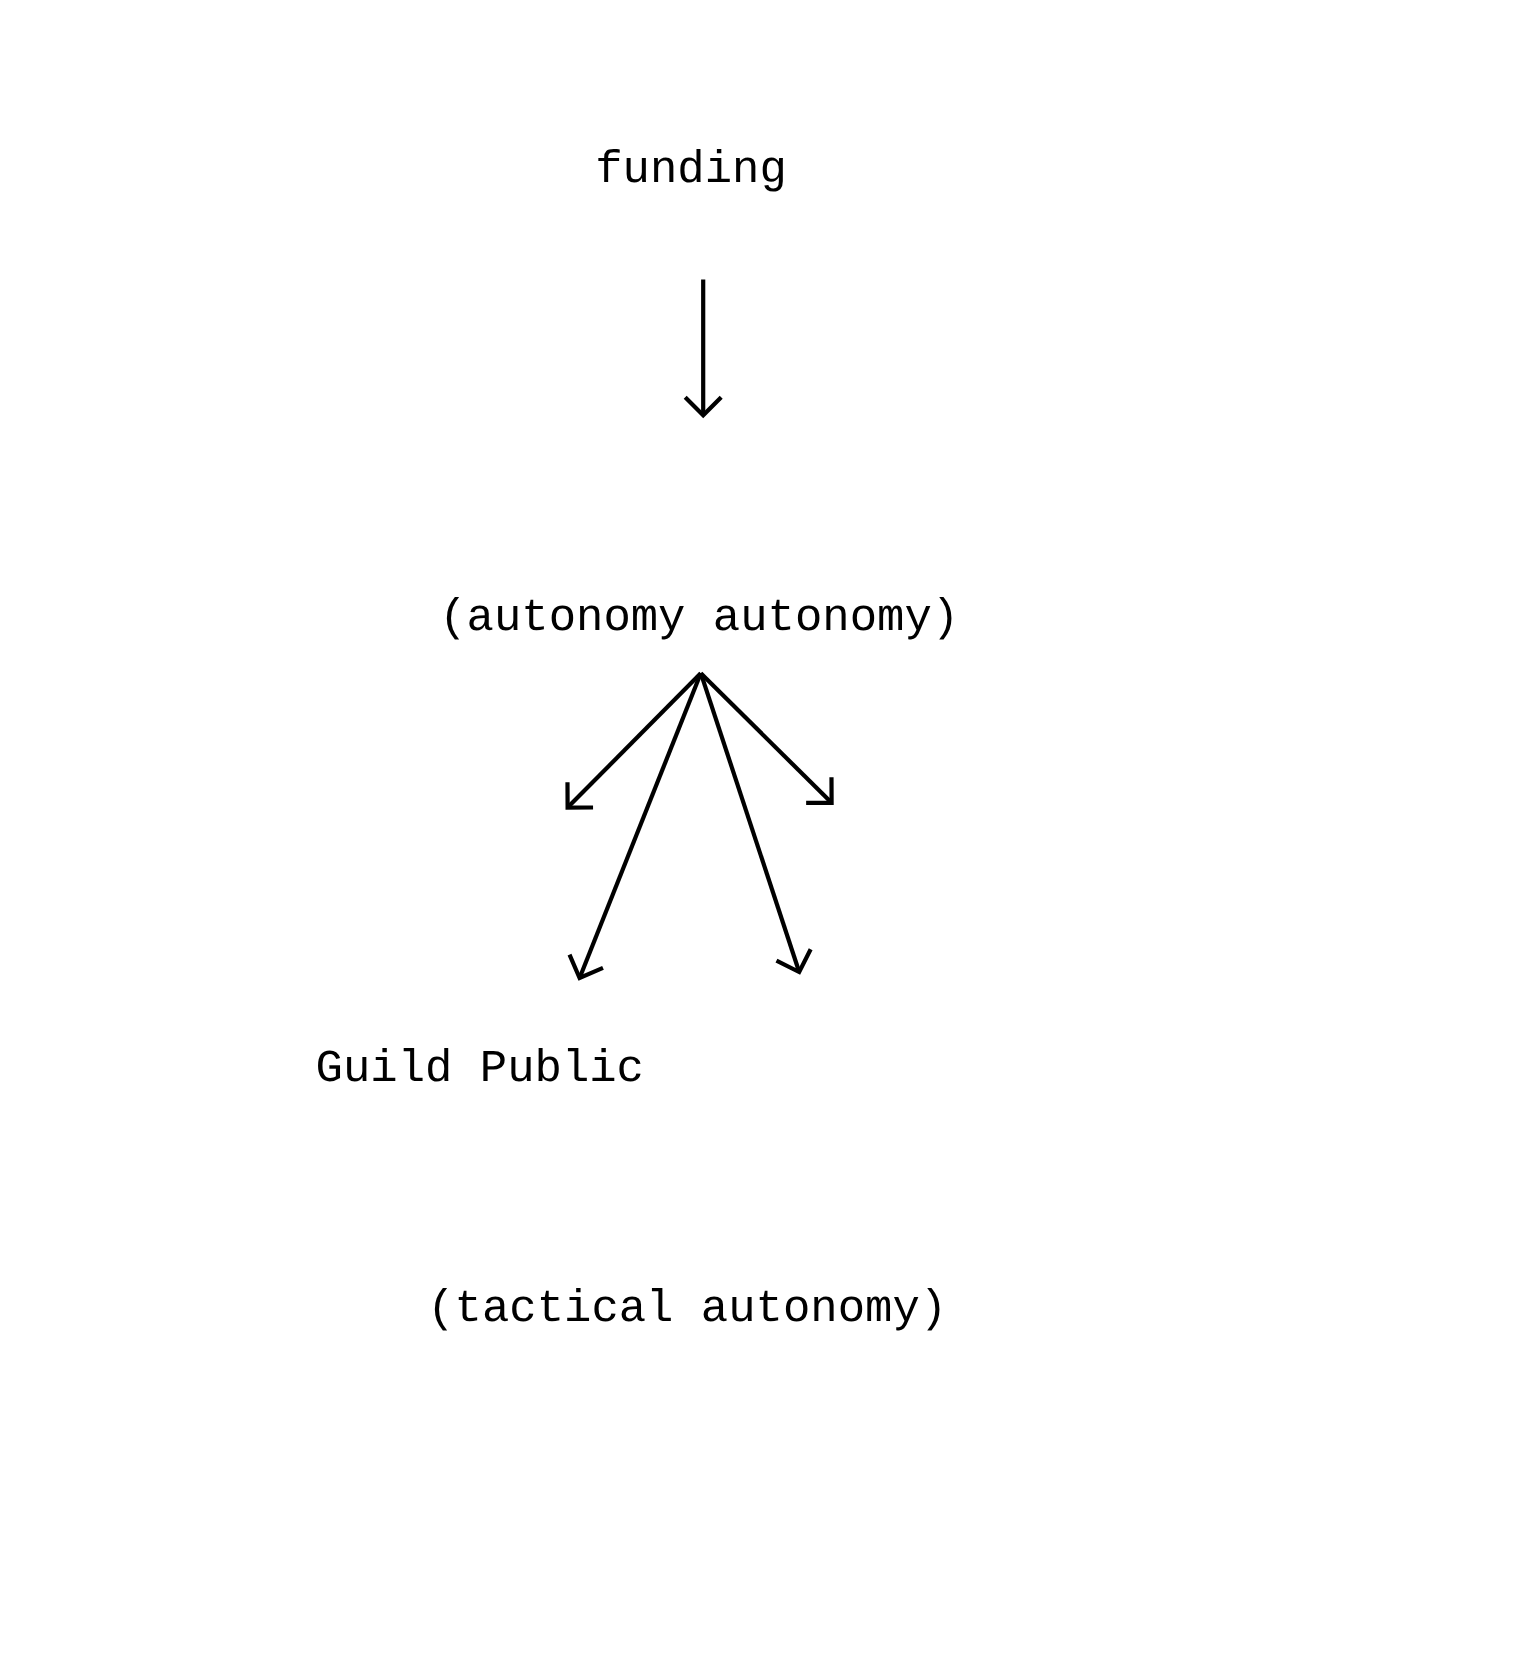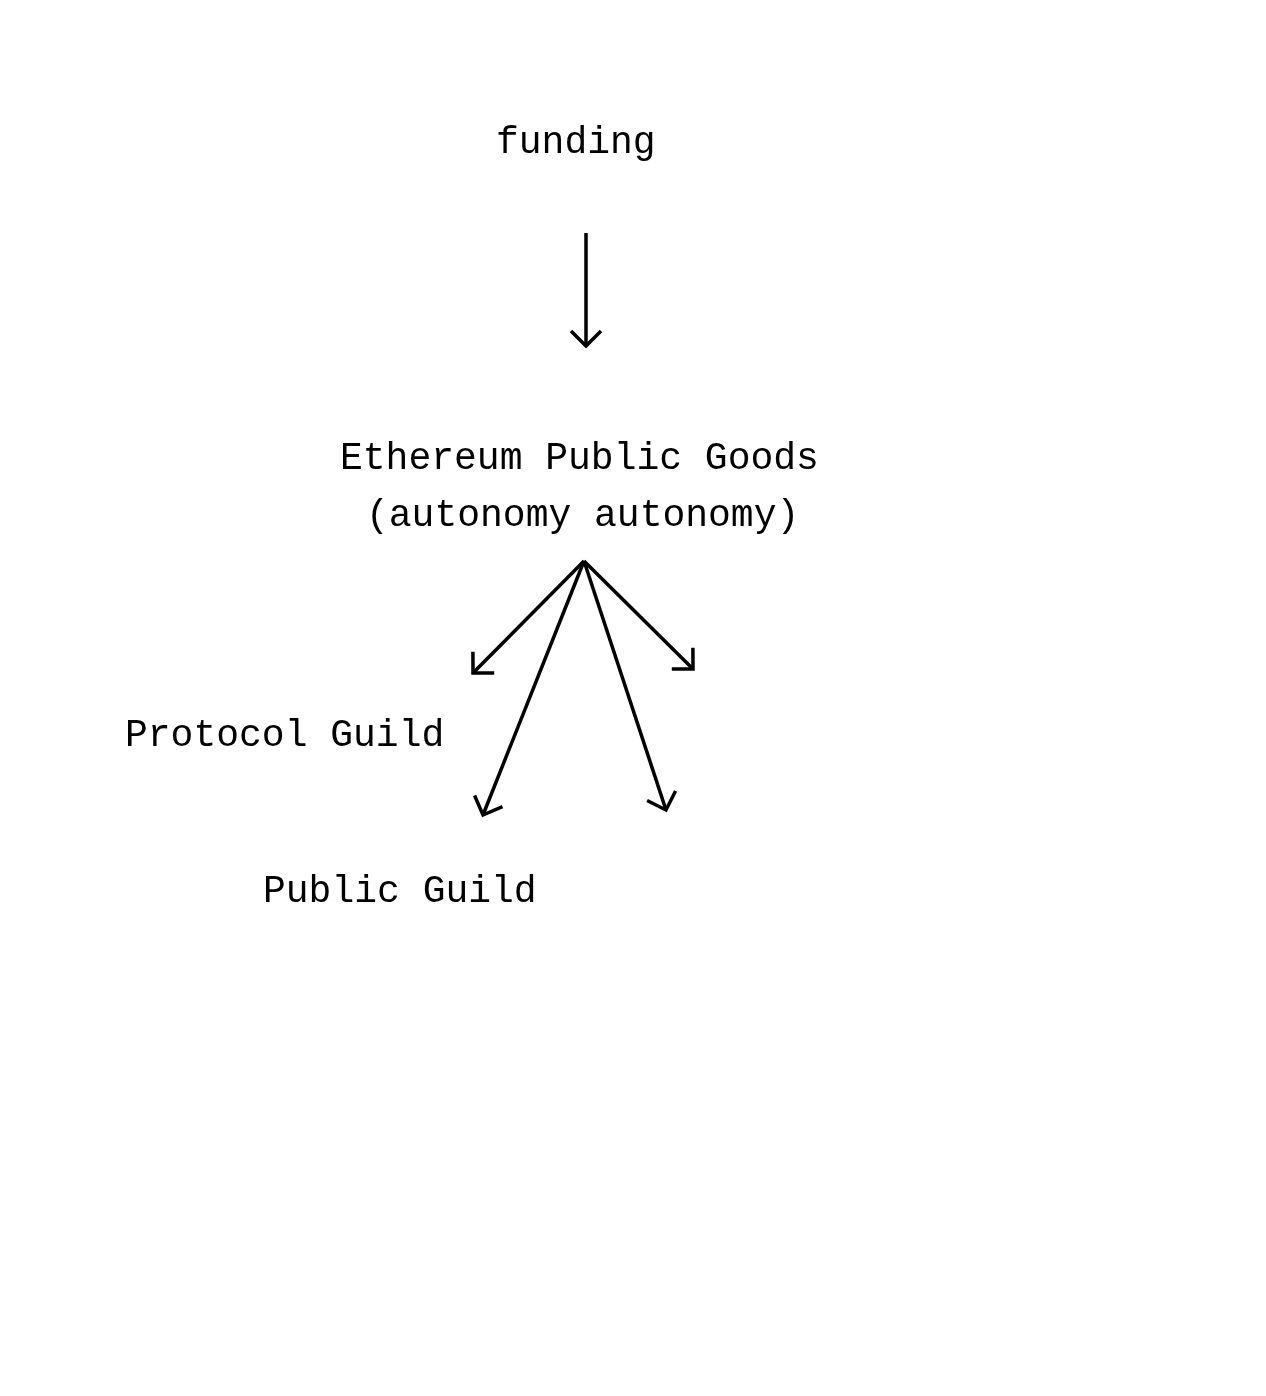--- a/index.html
+++ b/index.html
@@ -57,23 +57,22 @@
     </defs>
     <line x1="586" y1="233" x2="586" y2="346" marker-end="url(#openArrow)"></line>
     <line x1="584" y1="561" x2="473" y2="673" marker-end="url(#openArrow)"></line>
     <line x1="584" y1="561" x2="693" y2="669" marker-end="url(#openArrow)"></line>
     <line x1="584" y1="561" x2="483" y2="815" marker-end="url(#openArrow)"></line>
     <line x1="584" y1="561" x2="666" y2="810" marker-end="url(#openArrow)"></line>
   </svg>
 
   <div class="label" style="left:496px; top:120px;">funding</div>
 
-  <div class="label" style="left:340px; top:436px;">Ethereum Public Goods</div>
   <div class="label" style="left:366px; top:493px;">(autonomy autonomy)</div>
 
-  <div class="label" style="left:125px; top:713px;">Protocol Guild</div>
 
 
-  <div class="label" style="left:263px; top:869px;">Public Guild</div>
+  <div class="label" style="left:263px; top:869px;">Guild Public</div>
 
 
+  <div class="label" style="left:356px; top:1069px;">(tactical autonomy)</div>
 
 </div>
 
 </body></html>

